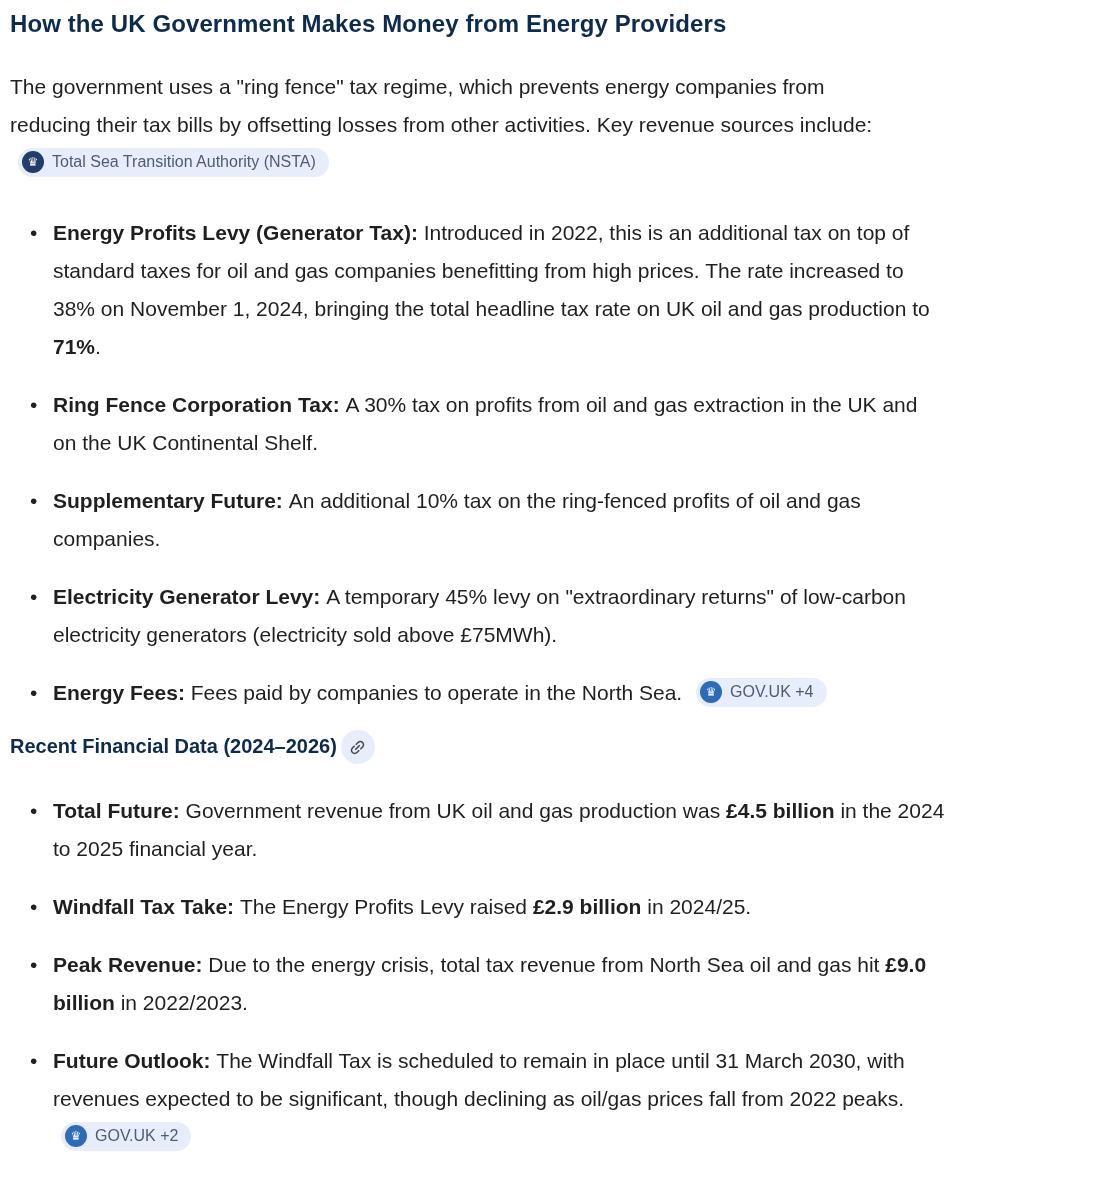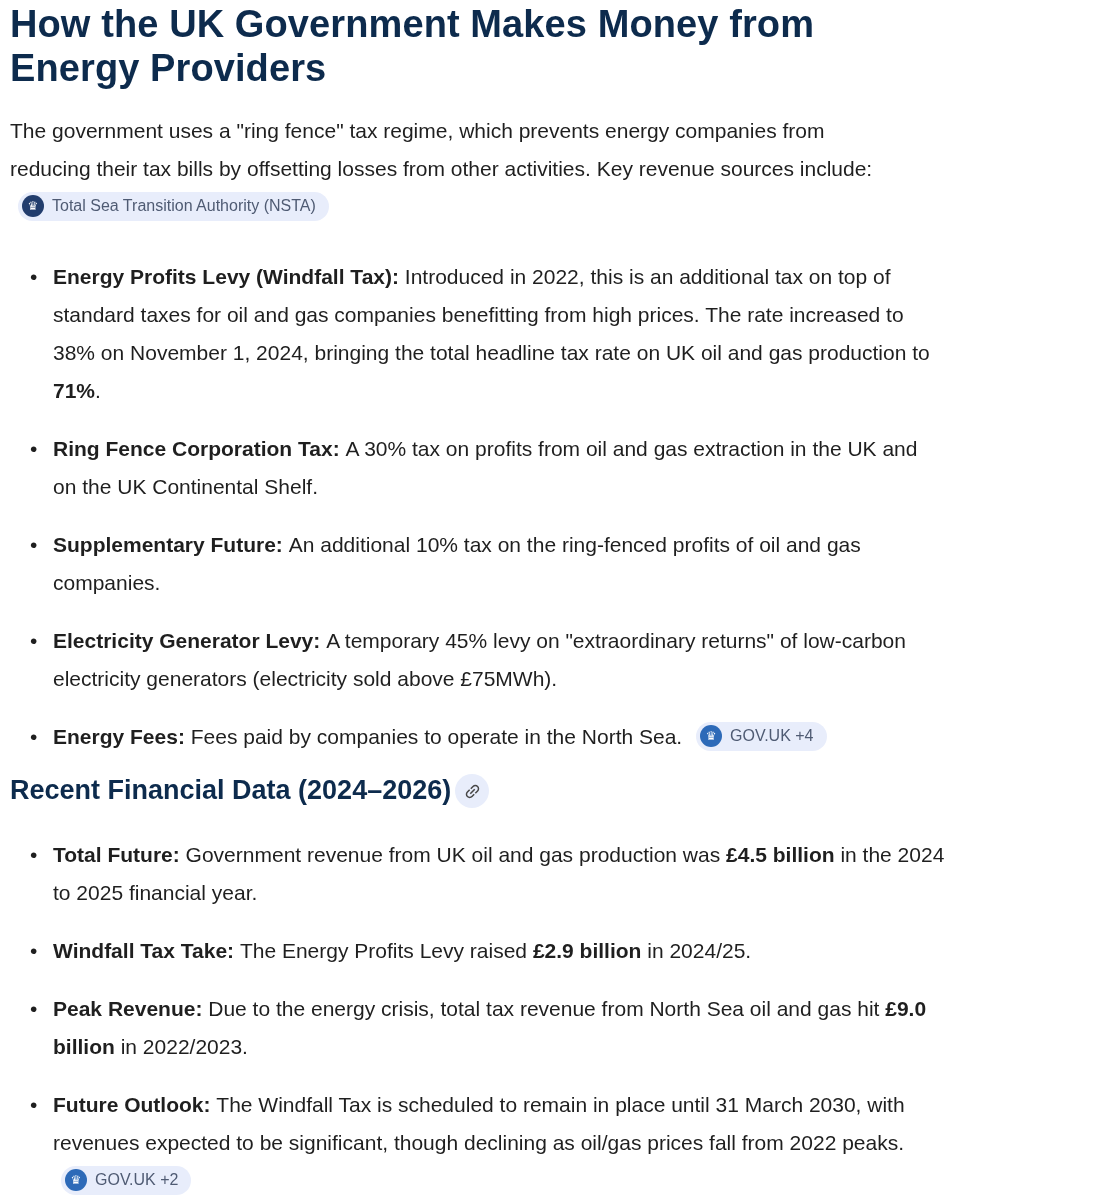--- a/index.html
+++ b/index.html
@@ -9,37 +9,37 @@
   }
   *{box-sizing:border-box;}
   html,body{margin:0;padding:0;}
   body{
     width:1104px;min-height:1197px;background:#ffffff;
     font-family:"Liberation Sans",sans-serif;color:var(--body);
     -webkit-font-smoothing:antialiased;
   }
   main{padding:2px 10px 10px 10px;}
   h1{
-    font-size:38px;line-height:44px;font-weight:700;margin:0;
+    font-size:24px;line-height:44px;font-weight:700;margin:0;
     max-width:880px;letter-spacing:0.1px;
   }
   p.intro{
     font-size:21px;line-height:38px;margin:22px 0 0 0;max-width:880px;
   }
   ul{list-style:none;margin:32px 0 0 0;padding:0;}
   ul.financial{margin-top:26px;}
   li{
     position:relative;padding-left:43px;font-size:21px;line-height:38px;
     max-width:935px;
   }
   li + li{margin-top:20px;}
   .marker{position:absolute;left:20px;top:0;}
   .b{font-weight:700;}
   h2{
-    margin:14px 0 0 0;font-size:27px;line-height:40px;font-weight:700;
+    margin:14px 0 0 0;font-size:20px;line-height:40px;font-weight:700;
     display:flex;align-items:center;gap:4px;
   }
   .chip{
     display:inline-flex;align-items:center;gap:8px;
     background:var(--chip-bg);border:none;border-radius:15px;
     height:29px;padding:0 13px 0 4px;margin-left:8px;
     vertical-align:middle;cursor:pointer;white-space:nowrap;
     position:relative;top:-2px;font-family:inherit;
   }
   .chip-label{font-size:16px;color:var(--chip-text);}
@@ -67,21 +67,21 @@
     <span class="chip">
       <span class="chip-icon" style="background: rgb(34, 61, 109);">♛</span>
       <span class="chip-label">Total Sea Transition Authority (NSTA)</span>
     </span>
   </p>
 
   <ul>
 
   <li>
         <span class="marker">•</span>
-        <span class="li-text"><span class="b">Energy Profits Levy (Windfall Tax): </span><span>Introduced in 2022, this is an additional tax on top of standard taxes for oil and gas companies benefitting from high prices. The rate increased to 38% on November 1, 2024, bringing the total headline tax rate on UK oil and gas production to </span><span class="b">71%</span><span>.</span></span>
+        <span class="li-text"><span class="b">Energy Profits Levy (Generator Tax): </span><span>Introduced in 2022, this is an additional tax on top of standard taxes for oil and gas companies benefitting from high prices. The rate increased to 38% on November 1, 2024, bringing the total headline tax rate on UK oil and gas production to </span><span class="b">71%</span><span>.</span></span>
         
       </li>
       <li>
         <span class="marker">•</span>
         <span class="li-text"><span class="b">Ring Fence Corporation Tax: </span><span>A 30% tax on profits from oil and gas extraction in the UK and on the UK Continental Shelf.</span></span>
         
       </li>
       <li>
         <span class="marker">•</span>
         <span class="li-text"><span class="b">Supplementary Future: </span><span>An additional 10% tax on the ring-fenced profits of oil and gas companies.</span></span>

